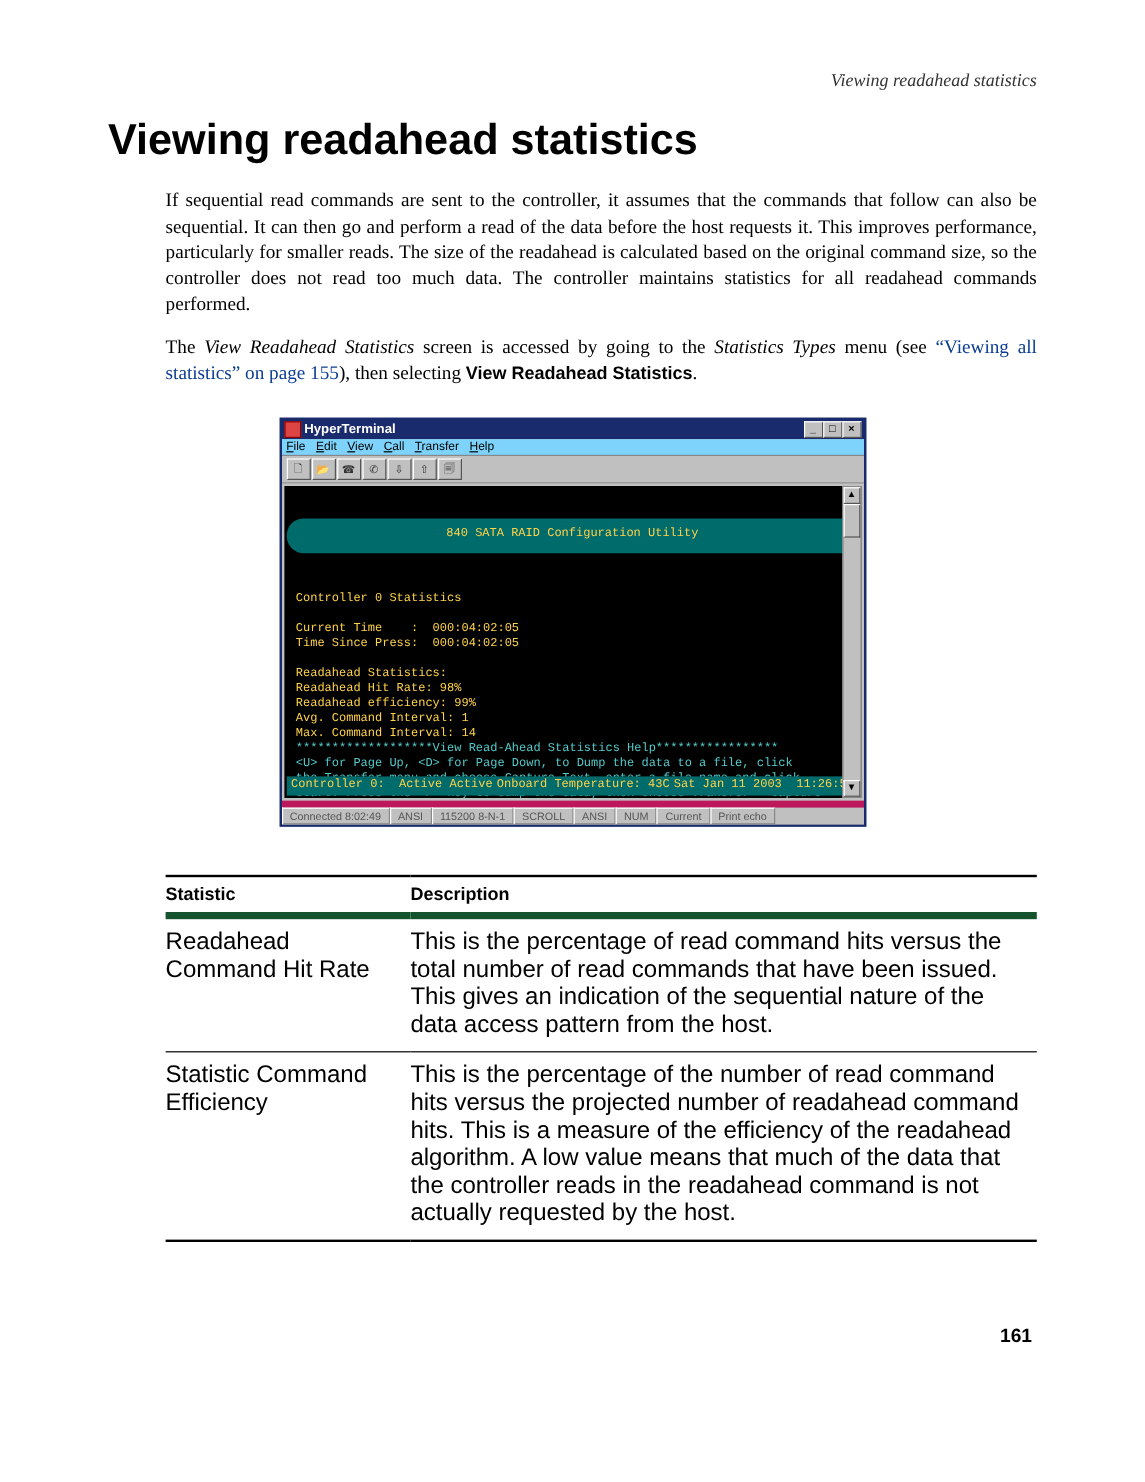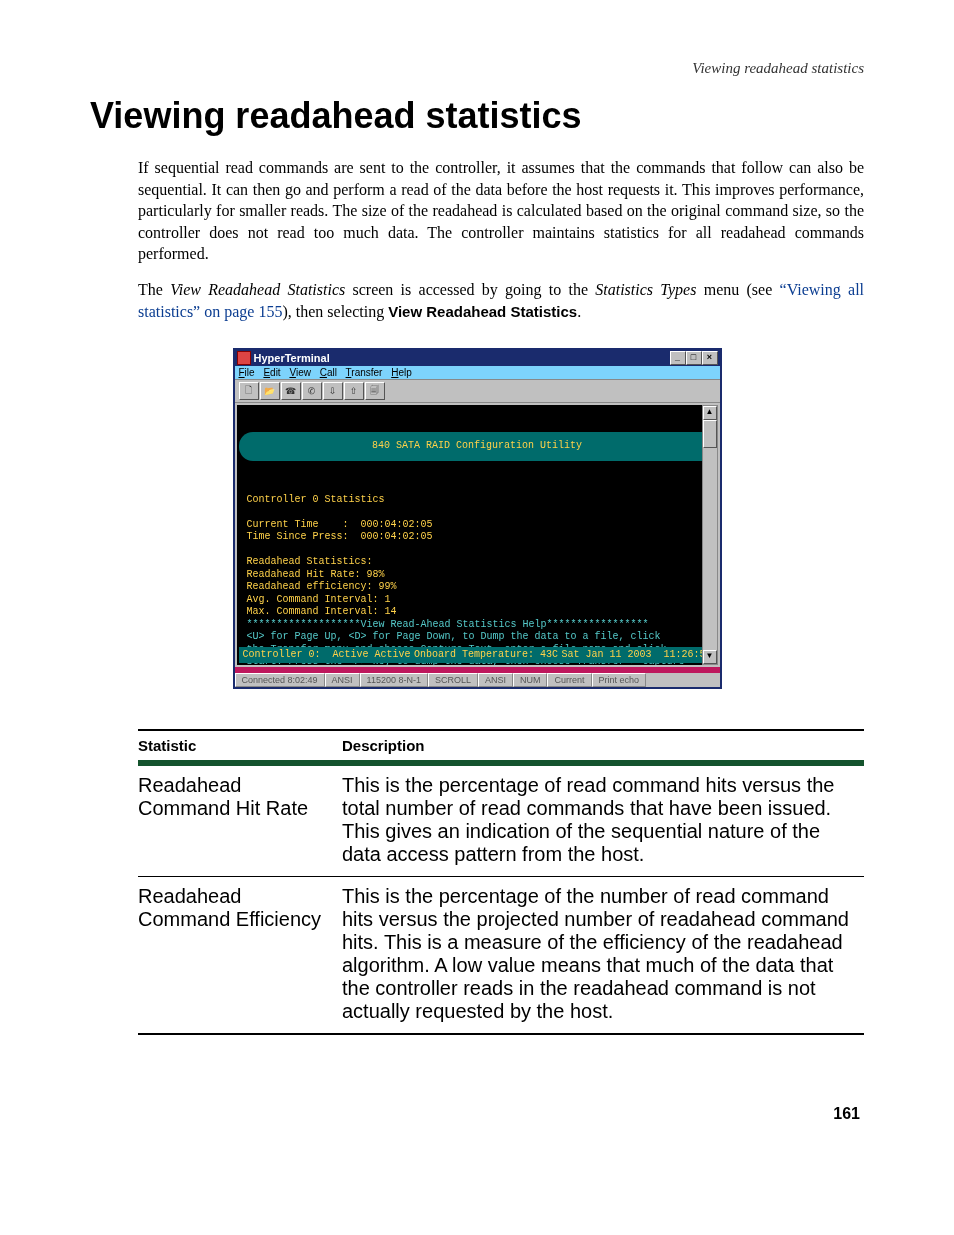--- a/index.html
+++ b/index.html
@@ -234,21 +234,21 @@
         <th>Statistic</th>
         <th>Description</th>
       </tr>
     </thead>
     <tbody>
       <tr>
         <td>Readahead Command Hit Rate</td>
         <td>This is the percentage of read command hits versus the total number of read commands that have been issued. This gives an indication of the sequential nature of the data access pattern from the host.</td>
       </tr>
       <tr>
-        <td>Readahead Command Efficiency</td>
+        <td>Statistic Command Efficiency</td>
         <td>This is the percentage of the number of read command hits versus the projected number of readahead command hits. This is a measure of the efficiency of the readahead algorithm. A low value means that much of the data that the controller reads in the readahead command is not actually requested by the host.</td>
       </tr>
     </tbody>
   </table>
 
   <div class="footer">
     <span></span>
     <span class="pagenum">161</span>
   </div>
 

